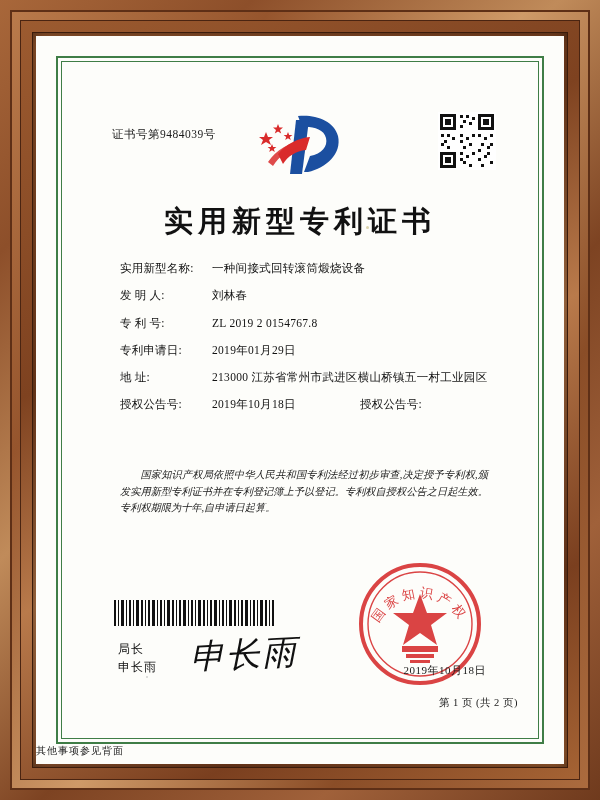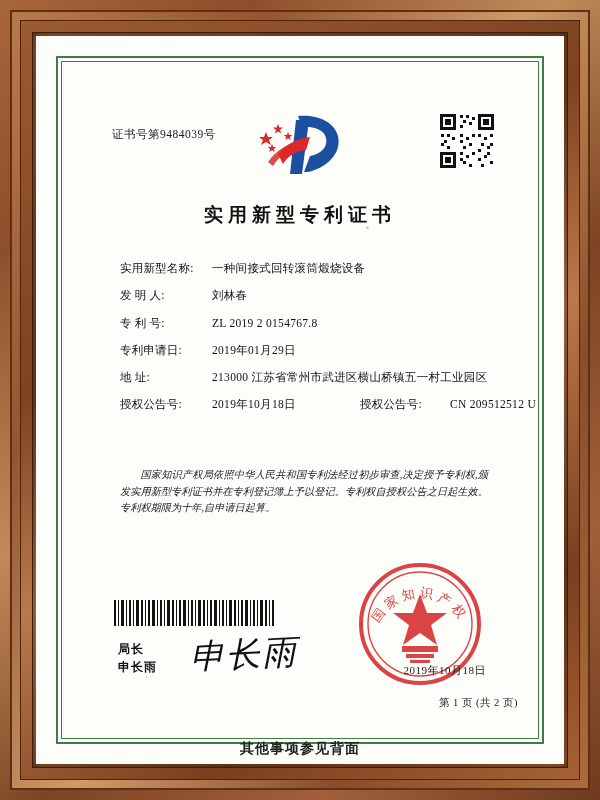--- a/index.html
+++ b/index.html
@@ -104,21 +104,21 @@
     width: 58px;
     height: 58px;
   }
 
   .title {
     position: absolute;
     left: 0;
     right: 0;
     top: 120px;
     text-align: center;
-    font-size: 19px;
+    font-size: 29px;
     font-weight: bold;
     letter-spacing: 5px;
     color: #111;
     font-family: "Liberation Serif", "DejaVu Serif", serif;
   }
 
   .fields {
     position: absolute;
     left: 38px;
     right: 28px;
@@ -177,21 +177,21 @@
   }
 
   .signature-block {
     position: absolute;
     left: 36px;
     bottom: 42px;
     font-size: 12px;
     color: #111;
     line-height: 1.5;
   }
-  .signature-block div { letter-spacing: 1px; font-weight: bold; }
+  .signature-block div { letter-spacing: 1px; }
 
   .handwriting {
     position: absolute;
     left: 108px;
     bottom: 40px;
     font-size: 34px;
     font-family: "Liberation Serif", "DejaVu Serif", serif;
     font-style: italic;
     color: #111;
     letter-spacing: 2px;
@@ -224,25 +224,23 @@
     text-align: right;
     font-size: 10.5px;
     color: #1a1a1a;
     letter-spacing: 0.5px;
   }
 
   .footnote {
     position: absolute;
     left: 0; right: 0;
     bottom: 14px;
-    text-align: center;
-    font-size: 14px;
+    font-size: 10px;
     color: #222;
     letter-spacing: 1px;
-    font-weight: bold;
   }
 
   .speck { position: absolute; border-radius: 50%; opacity: .55; }
 </style>
 </head>
 <body>
 
 <div class="frame-outer">
   <div class="frame-bevel-1"></div>
   <div class="frame-bevel-2"></div>
@@ -352,21 +350,20 @@
           <span class="field-value">2019年01月29日</span>
         </div>
         <div class="field-row">
           <span class="field-label">地      址:</span>
           <span class="field-value">213000  江苏省常州市武进区横山桥镇五一村工业园区</span>
         </div>
         <div class="field-row two-col">
           <span class="field-label">授权公告号:</span>
           <span class="field-value">2019年10月18日</span>
           <span class="field-label-2">授权公告号:</span>
-          <span class="field-value">CN 209512512 U</span>
         </div>
       </div>
 
       <div class="paragraphs">
         <p>国家知识产权局依照中华人民共和国专利法经过初步审查,决定授予专利权,颁发实用新型专利证书并在专利登记簿上予以登记。专利权自授权公告之日起生效。专利权期限为十年,自申请日起算。</p>
       </div>
 
       <div class="barcode">
         <svg viewBox="0 0 160 26" width="160" height="26" shape-rendering="crispEdges">
           <rect width="160" height="26" fill="#fdfdfa"></rect>

